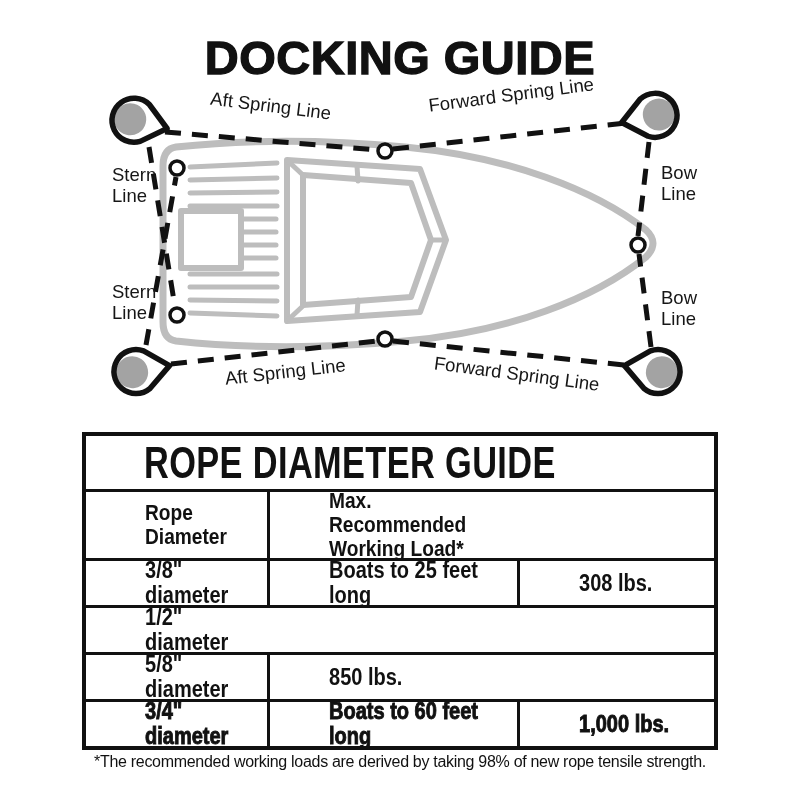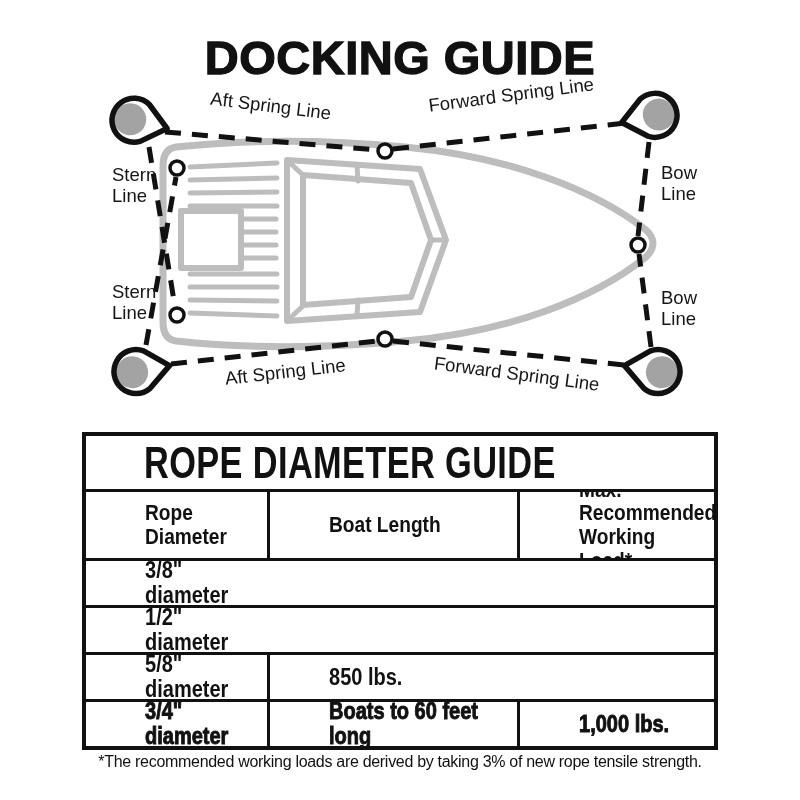--- a/index.html
+++ b/index.html
@@ -171,31 +171,34 @@
 
   <div class="rtable">
     <div class="rtable-title">
       <span class="t-inner">ROPE DIAMETER GUIDE</span>
     </div>
     <div class="trow trow-header">
       <div class="tcell">
         <span class="cell-inner">Rope Diameter</span>
       </div>
       <div class="tcell">
-        <span class="cell-inner">Boat Length</span>
-      </div>
-      <div class="tcell">
         <span class="cell-inner">Max. Recommended Working Load*</span>
       </div>
     </div>
 
     <div class="trow trow-data">
       <div class="tcell">
           <span class="cell-inner">3/8" diameter</span>
         </div>
+      <div class="tcell">
+          <span class="cell-inner">Boats to 25 feet long</span>
+        </div>
+      <div class="tcell">
+          <span class="cell-inner">308 lbs.</span>
+        </div>
     </div>
     <div class="trow trow-data">
       <div class="tcell">
           <span class="cell-inner">1/2" diameter</span>
         </div>
     </div>
     <div class="trow trow-data">
       <div class="tcell">
           <span class="cell-inner">5/8" diameter</span>
         </div>
@@ -209,15 +212,15 @@
         </div>
       <div class="tcell">
           <span class="cell-inner">Boats to 60 feet long</span>
         </div>
       <div class="tcell">
           <span class="cell-inner">1,000 lbs.</span>
         </div>
     </div>
   </div>
 
-  <div class="footnote">*The recommended working loads are derived by taking 3% of new rope tensile strength.</div>
+  <div class="footnote">*The recommended working loads are derived by taking 98% of new rope tensile strength.</div>
 
 </div>
 
 </body></html>

